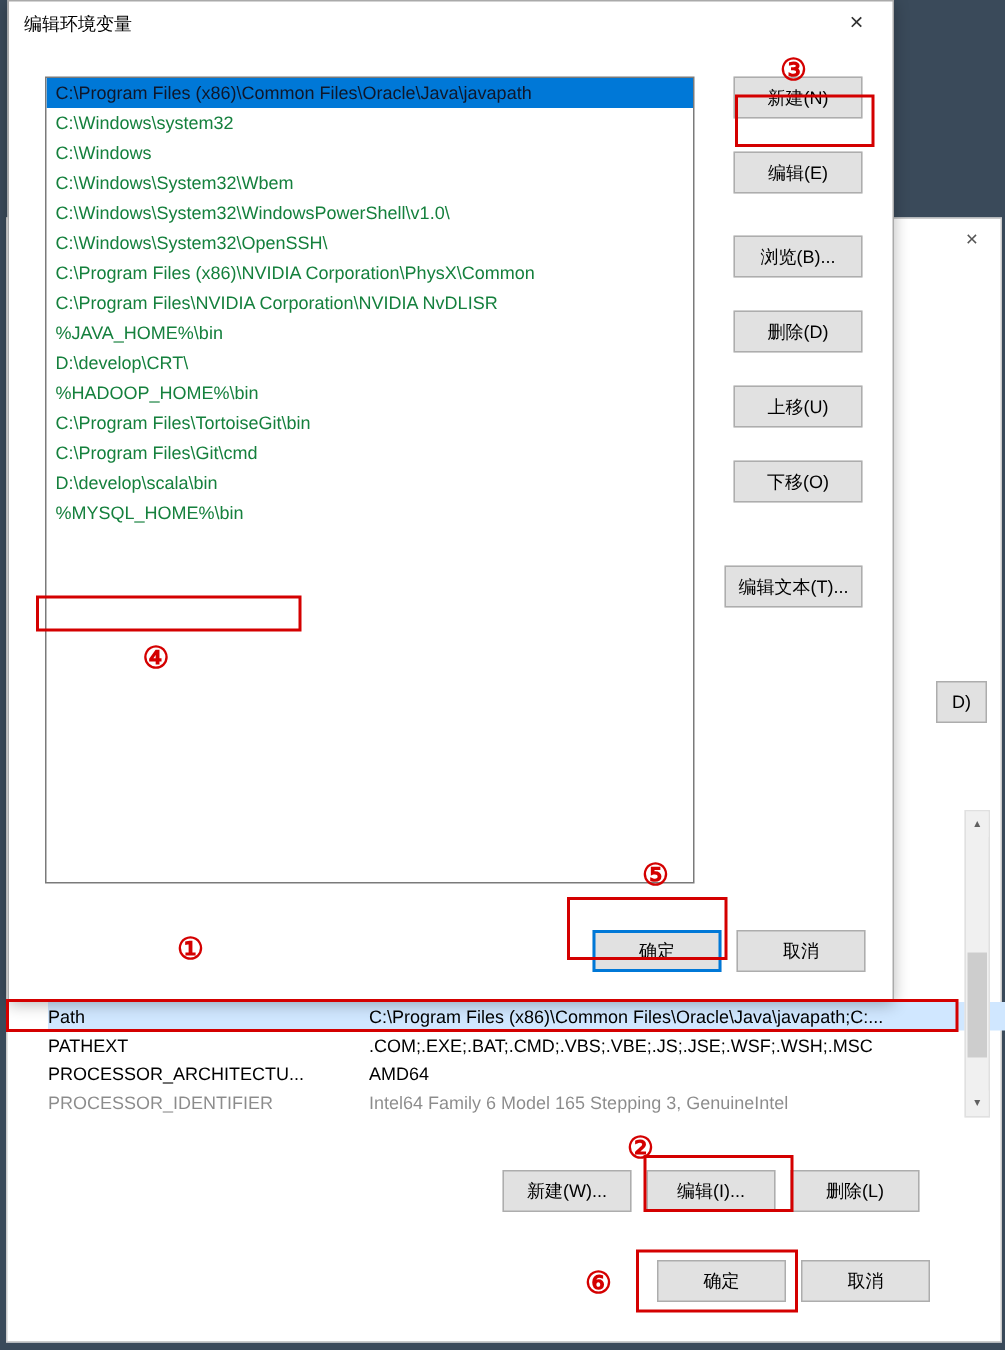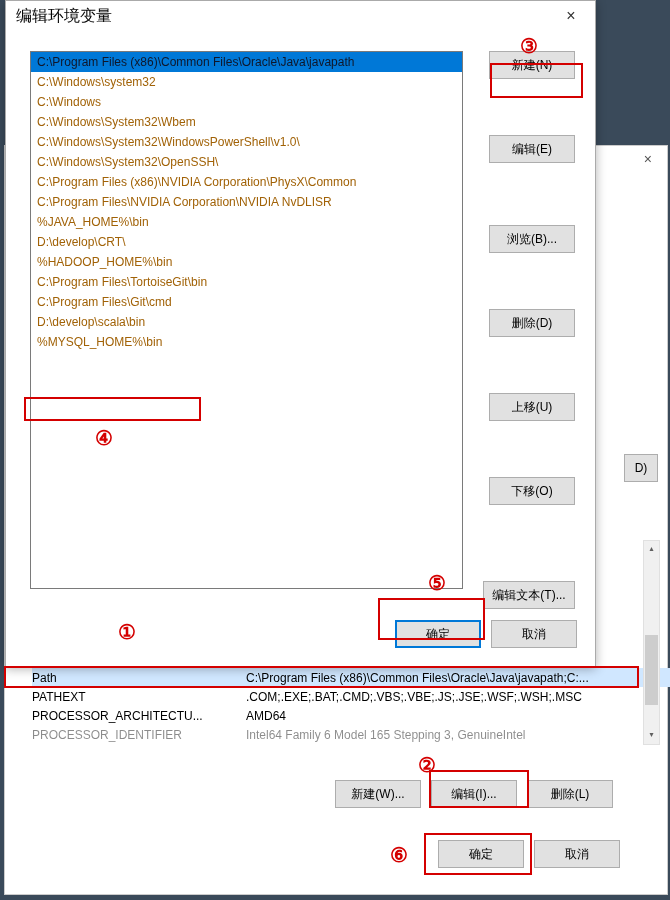--- a/index.html
+++ b/index.html
@@ -4,30 +4,30 @@
 <style>
 * { box-sizing: border-box; margin: 0; padding: 0; font-family: "Microsoft YaHei", "Segoe UI", Tahoma, sans-serif; font-size: 12px; }
 body { background: #3a4a5a; width: 670px; height: 900px; position: relative; overflow: hidden; }
 
 .bg-window { position: absolute; background: #fff; border: 1px solid #ccc; }
 .bg-window.back { left: 4px; top: 145px; width: 664px; height: 750px; }
 .bg-close { position: absolute; right: 15px; top: 5px; font-size: 14px; color: #555; }
 
 .dialog-edit { position: absolute; left: 5px; top: 0; width: 591px; height: 667px; background: #fff; border: 1px solid #aaa; box-shadow: 0 2px 10px rgba(0,0,0,.3); display: flex; flex-direction: column; }
 .titlebar { display: flex; align-items: center; justify-content: space-between; height: 30px; padding: 0 4px 0 10px; }
-.titlebar .title { font-size: 16px; }
+.titlebar .title { font-size: 12px; }
 .titlebar .close { width: 40px; text-align: center; font-size: 16px; color: #333; line-height: 28px; }
 
 .body-row { flex: 1; display: flex; padding: 20px 20px 10px 24px; }
 
 .listbox { width: 442px; height: 538px; border: 1px solid #7a7a7a; background: #fff; overflow: hidden; }
-.listbox .item { padding: 3px 6px; white-space: nowrap; color: #a16207; }
+.listbox .item { padding: 3px 6px; white-space: nowrap; color: #15803d; }
 .listbox .item.selected { background: #0078d7; color: #0f172a; }
 
-.btn-col { flex: 1; display: flex; flex-direction: column; align-items: flex-end; padding-left: 20px; gap: 34px; }
+.btn-col { flex: 1; display: flex; flex-direction: column; align-items: flex-end; padding-left: 20px; }
 .win-btn { width: 86px; height: 28px; background: #e1e1e1; border: 1px solid #adadad; text-align: center; line-height: 26px; cursor: default; }
 .win-btn.focus { border: 2px solid #0078d7; line-height: 24px; }
 
 .footer-btns { position: absolute; right: 18px; bottom: 18px; display: flex; gap: 10px; }
 
 .sysvars { position: absolute; left: 16px; top: 668px; width: 640px; margin-left: 16px; }
 .sysvars .row { display: flex; height: 19px; align-items: center; }
 .sysvars .row .name { width: 214px; white-space: nowrap; overflow: hidden; }
 .sysvars .row .val { flex: 1; white-space: nowrap; overflow: hidden; }
 .sysvars .row.sel { background: #d0e7ff; }

